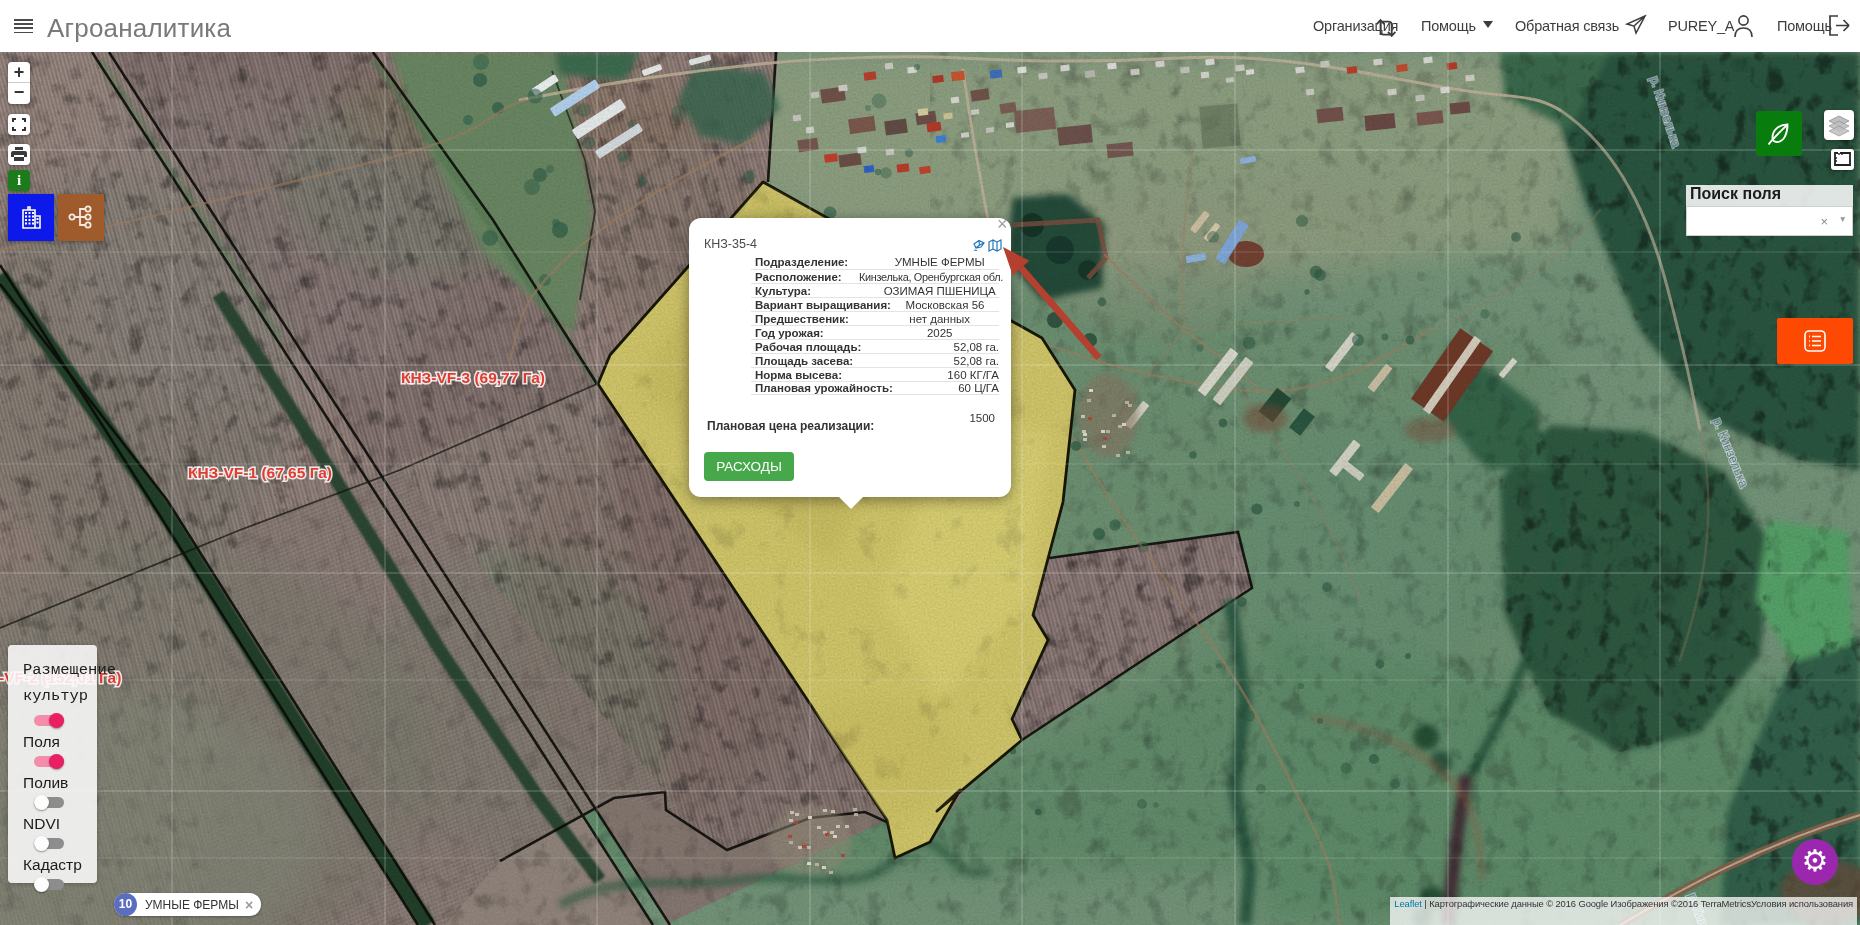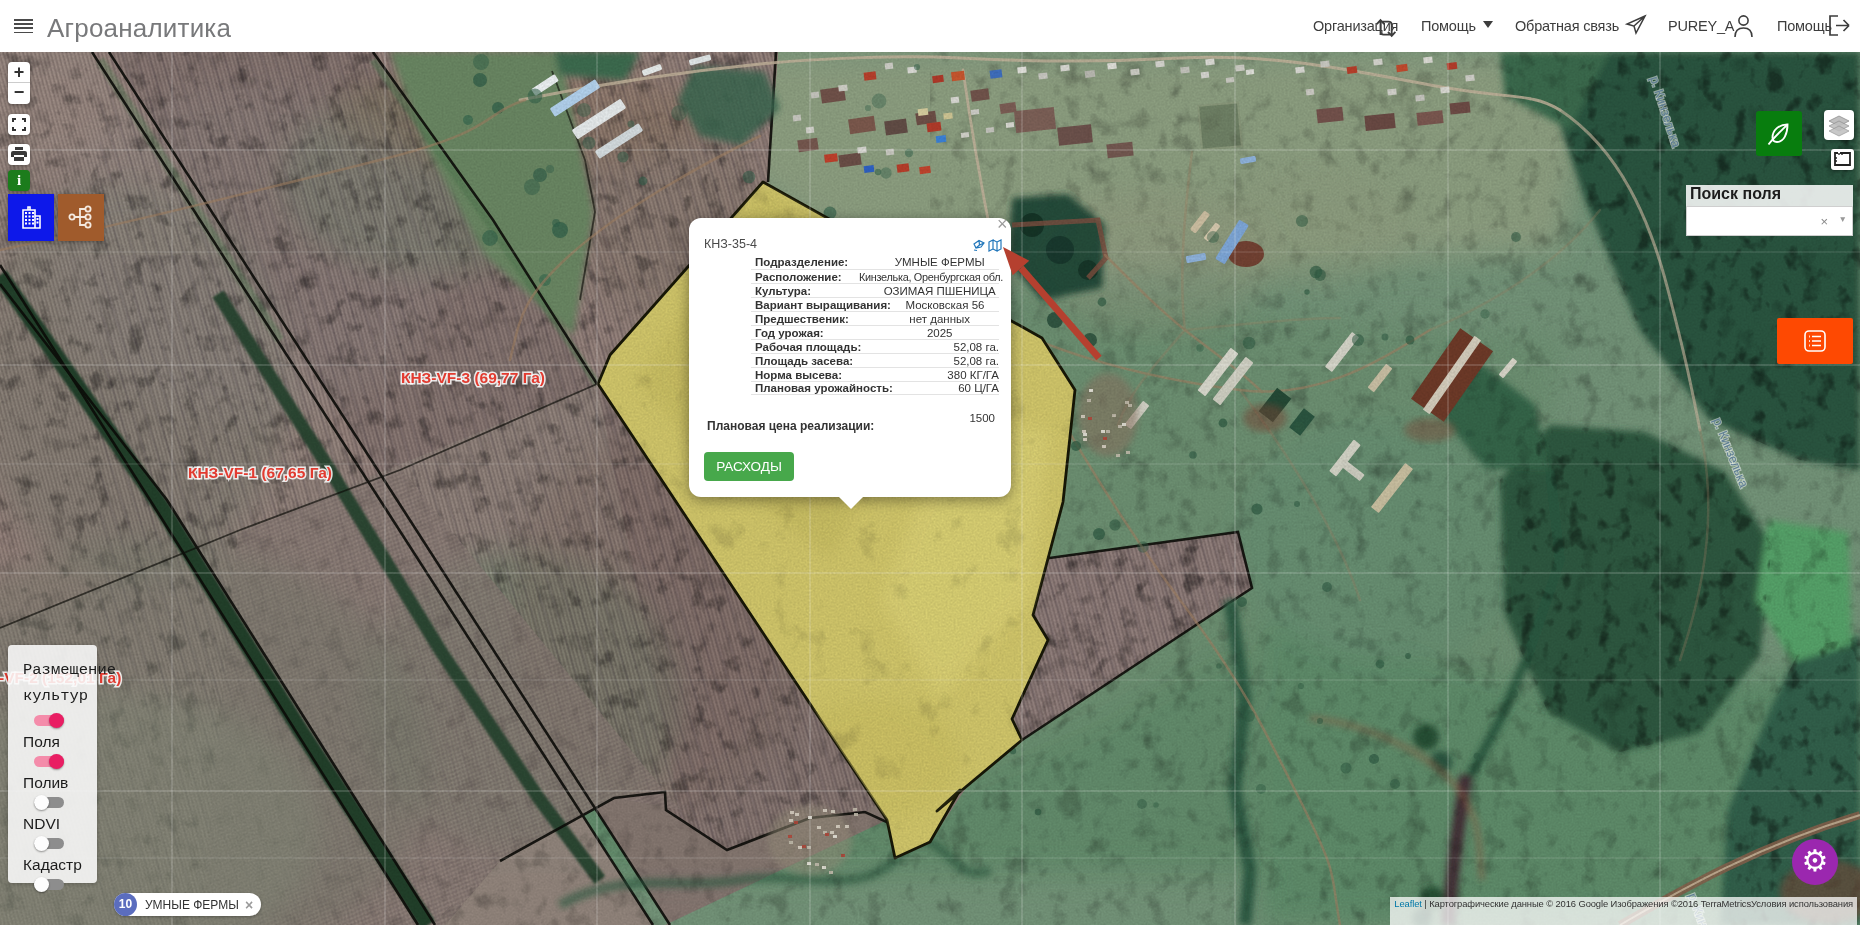--- a/index.html
+++ b/index.html
@@ -638,21 +638,21 @@
       <div class="prow">
           <div class="plab">Рабочая площадь:</div>
           <div class="pval pvr">52,08 га.</div>
         </div>
       <div class="prow">
           <div class="plab">Площадь засева:</div>
           <div class="pval pvr">52,08 га.</div>
         </div>
       <div class="prow">
           <div class="plab">Норма высева:</div>
-          <div class="pval pvr">380 КГ/ГА</div>
+          <div class="pval pvr">160 КГ/ГА</div>
         </div>
       <div class="prow" style="border-bottom:1px solid #e3e3e3;">
           <div class="plab">Плановая урожайность:</div>
           <div class="pval pvr">60 Ц/ГА</div>
         </div>
     </div>
     <div style="position:absolute;right:16px;top:194px;font-size:11.5px;color:#333;">1500</div>
     <div style="position:absolute;left:18px;top:201px;font-size:12px;font-weight:bold;color:#333;">Плановая цена реализации:</div>
     <div style="position:absolute;left:15px;top:234px;width:90px;height:29px;background:#47a84b;border-radius:4px;color:#fff;font-size:13.5px;text-align:center;line-height:29px;">РАСХОДЫ</div>
   </div>

